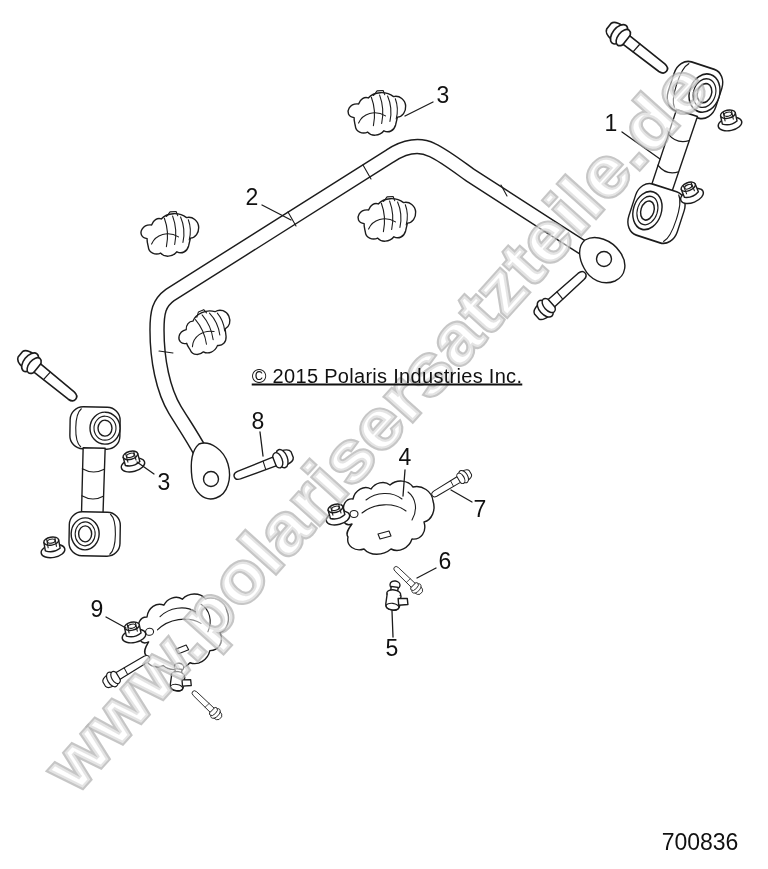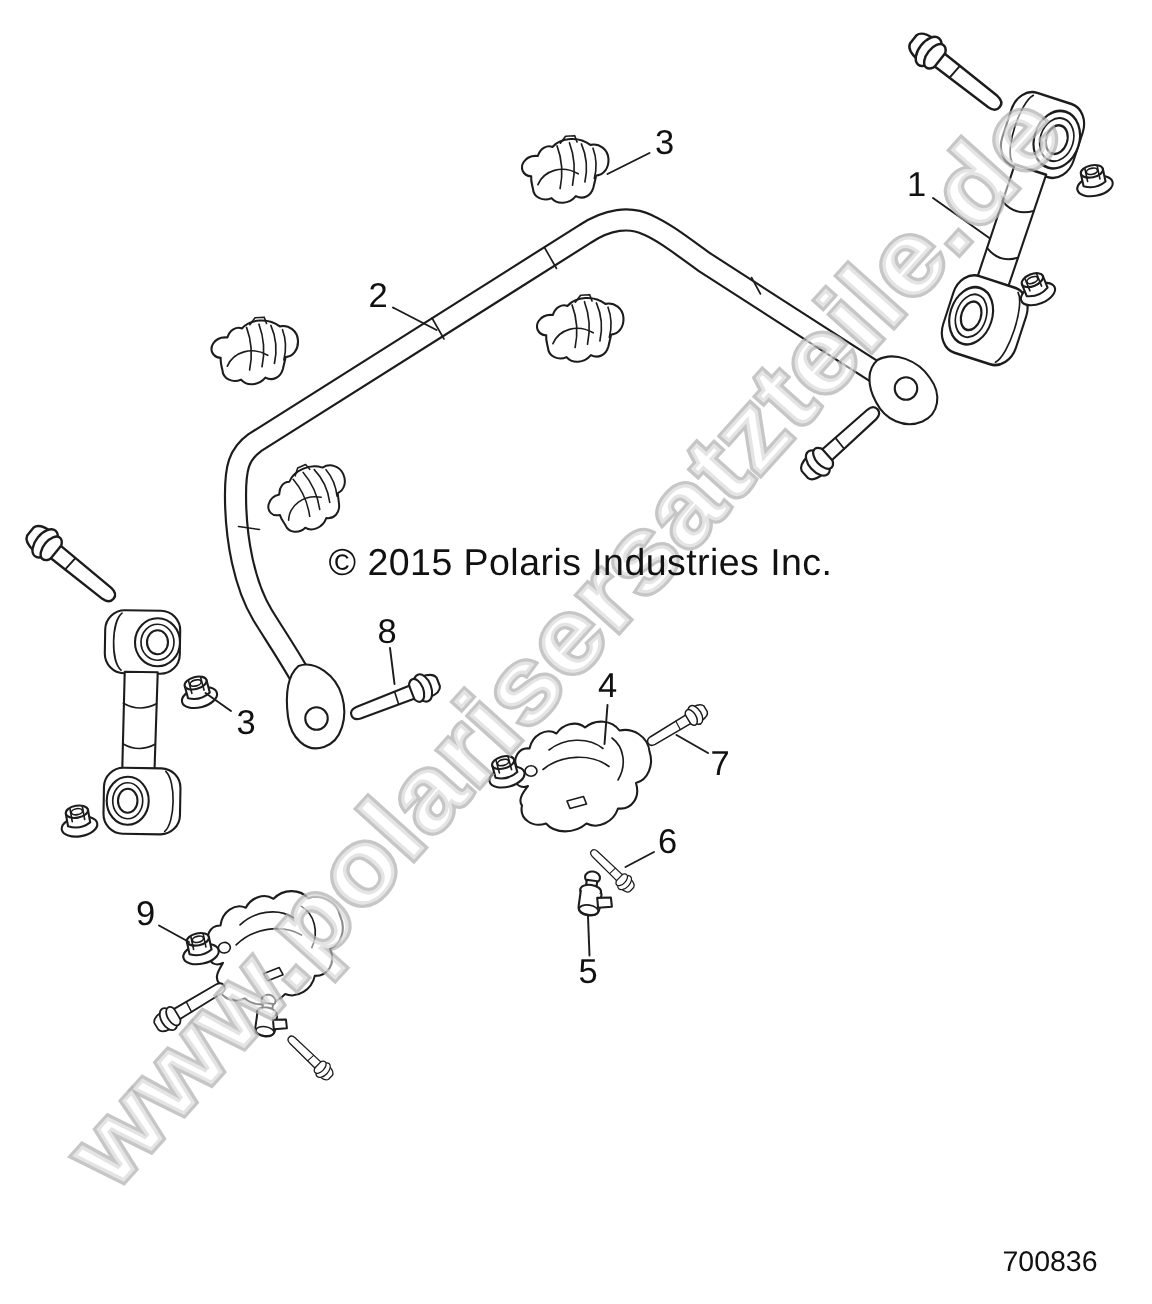--- a/index.html
+++ b/index.html
@@ -18,25 +18,25 @@
     font-weight:bold;font-size:70px;letter-spacing:1px;
     fill:rgba(255,255,255,0.55);stroke:rgba(176,176,176,0.8);stroke-width:4.2;
     paint-order:stroke;opacity:0.9;
   }
   .callout{
     position:absolute;transform:translate(-50%,-50%);
     font-size:23px;color:#111;line-height:1;white-space:nowrap;
   }
   .copyright{
     position:absolute;left:387px;top:376px;transform:translate(-50%,-50%);
-    font-size:25px;color:#111;white-space:nowrap;letter-spacing:0.3px;
+    font-size:20px;color:#111;white-space:nowrap;letter-spacing:0.3px;text-decoration:underline;
   }
   .partnum{
     position:absolute;left:700px;top:842px;transform:translate(-50%,-50%);
-    font-size:19px;color:#111;white-space:nowrap;text-align:right;
+    font-size:23px;color:#111;white-space:nowrap;text-align:right;
   }
 </style>
 </head>
 <body>
 
 <div class="canvas">
 
   <svg class="diagram" width="768" height="869" viewBox="0 0 768 869">
     <defs>
 

